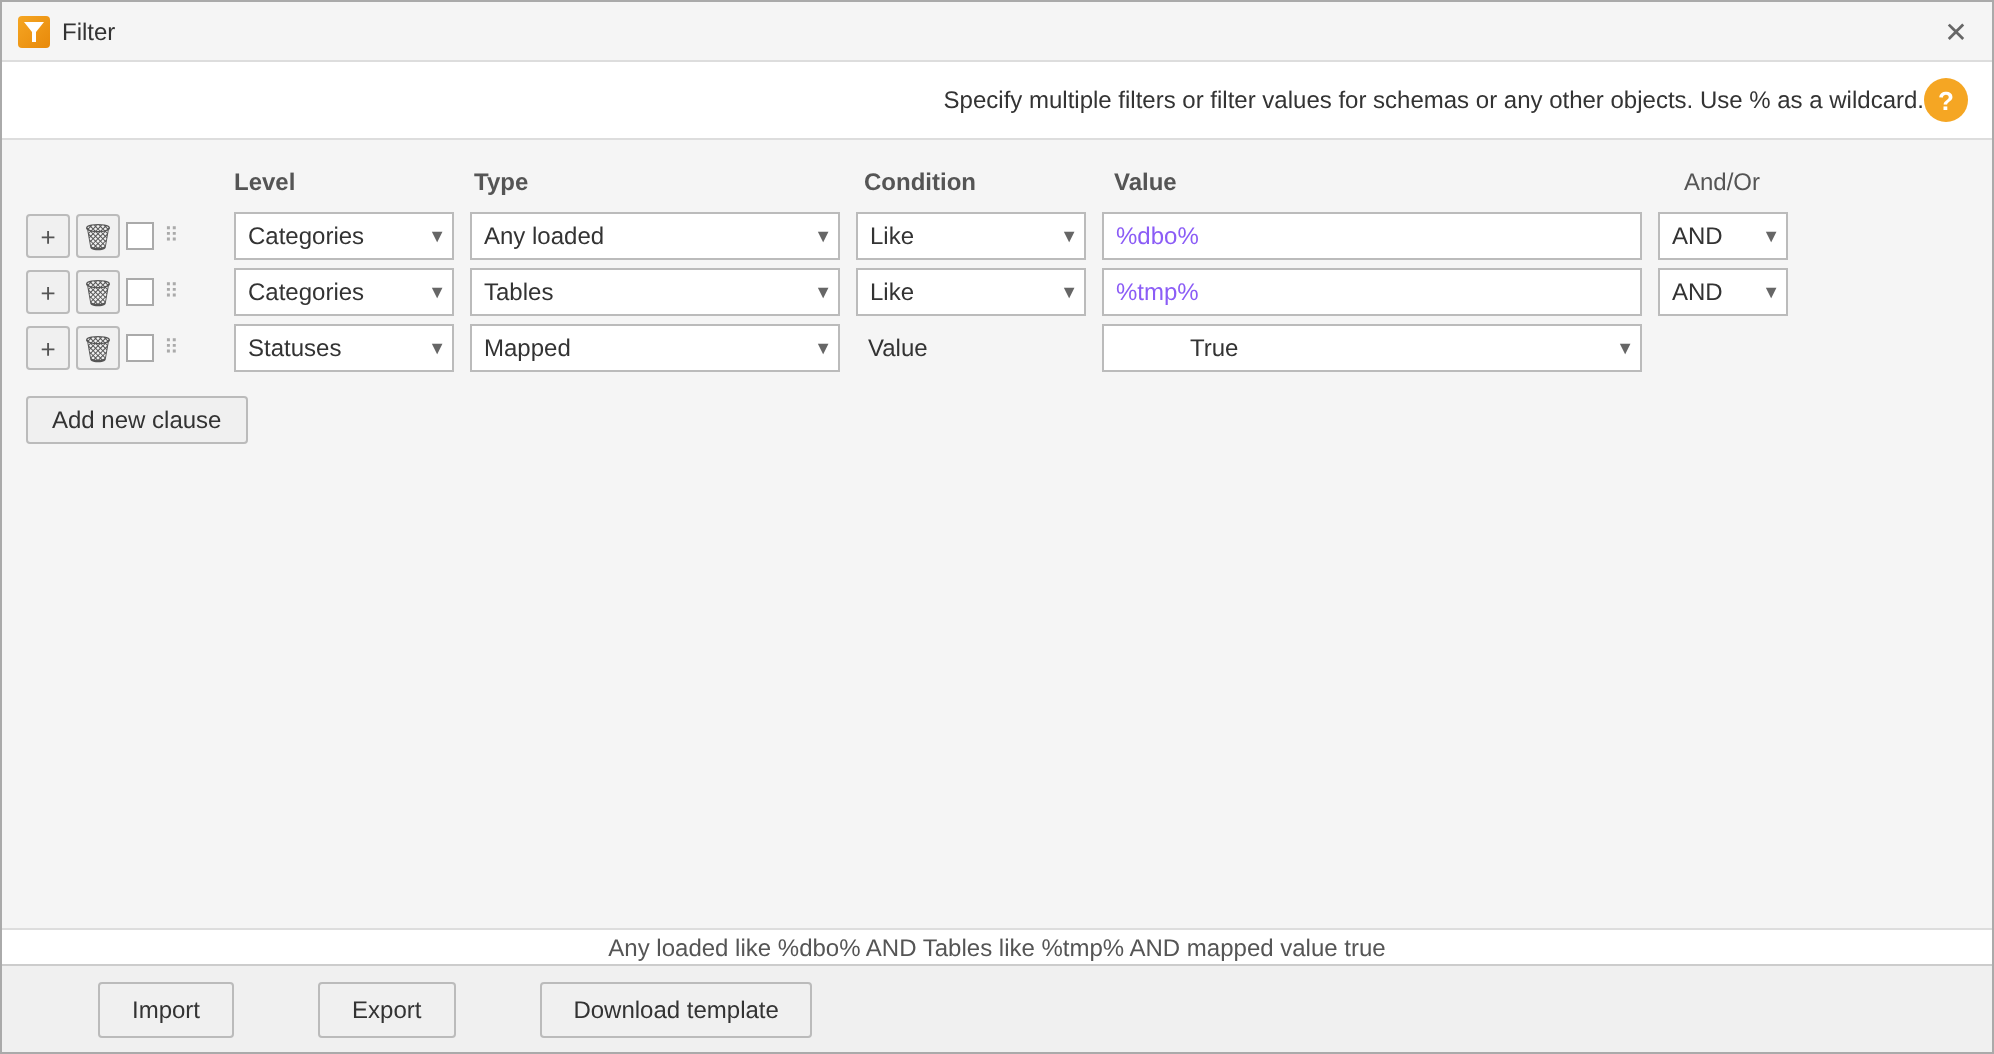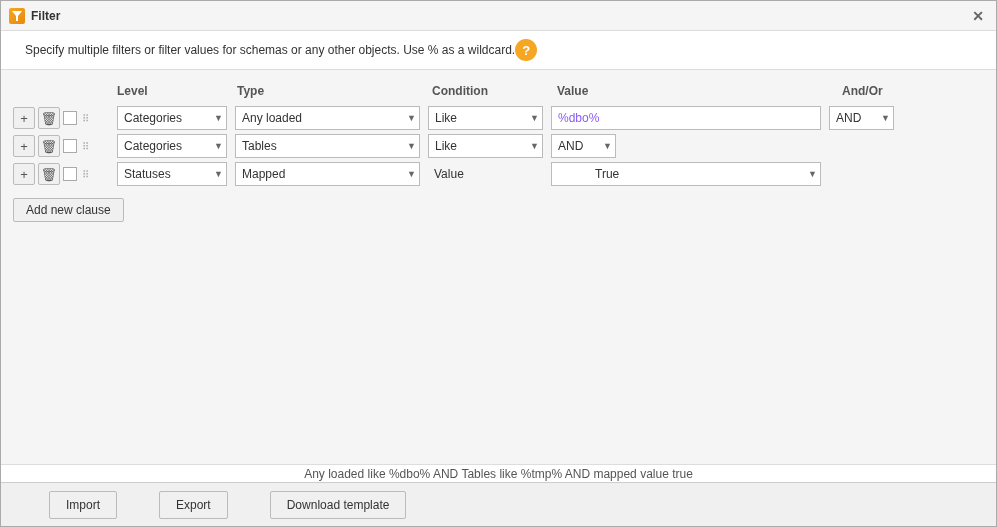--- a/index.html
+++ b/index.html
@@ -1,33 +1,33 @@
 <!DOCTYPE html>
 <html><head>
   <meta charset="utf-8">
   <style>
     * { box-sizing: border-box; margin: 0; padding: 0; font-family: 'Segoe UI', Arial, sans-serif; font-size: 12px; }
     body { background: #f0f0f0; width: 997px; height: 527px; overflow: hidden; }
     .window { width: 997px; height: 527px; background: #f5f5f5; border: 1px solid #aaa; display: flex; flex-direction: column; }
-    .titlebar { background: #f5f5f5; border-bottom: 1px solid #ddd; padding: 6px 8px; display: flex; align-items: center; justify-content: space-between; height: 30px; font-weight: bold; }
+    .titlebar { background: #f5f5f5; border-bottom: 1px solid #ddd; padding: 6px 8px; display: flex; align-items: center; justify-content: space-between; height: 30px; }
     .titlebar-left { display: flex; align-items: center; gap: 6px; }
     .titlebar-icon { width: 16px; height: 16px; background: linear-gradient(135deg, #f5a623, #e8890a); border-radius: 2px; display: flex; align-items: center; justify-content: center; }
     .titlebar-title { font-size: 12px; color: #333; }
     .close-btn { width: 20px; height: 20px; cursor: pointer; display: flex; align-items: center; justify-content: center; color: #666; font-size: 14px; }
-    .info-bar { background: #fff; border-bottom: 1px solid #ddd; padding: 8px 24px; display: flex; align-items: center; justify-content: flex-start; }
+    .info-bar { background: #fff; border-bottom: 1px solid #ddd; padding: 8px 12px; display: flex; align-items: center; justify-content: flex-end; }
     .info-text { font-size: 12px; color: #333; }
     .help-icon { width: 22px; height: 22px; background: #f5a623; border-radius: 50%; display: flex; align-items: center; justify-content: center; color: white; font-weight: bold; font-size: 13px; cursor: pointer; }
     .main-content { flex: 1; padding: 10px 12px; overflow-y: auto; background: #f5f5f5; }
     .column-headers { display: flex; align-items: center; padding: 4px 0; margin-bottom: 4px; gap: 0; }
     .col-actions { width: 100px; }
     .col-level { width: 120px; padding-left: 4px; color: #555; font-weight: 600; }
     .col-type { width: 195px; padding-left: 4px; color: #555; font-weight: 700; }
     .col-condition { width: 125px; padding-left: 4px; color: #555; font-weight: 600; }
     .col-value { width: 285px; padding-left: 4px; color: #555; font-weight: 600; }
-    .col-andor { flex: 1; padding-left: 4px; color: #555; font-weight: 700; }
+    .col-andor { flex: 1; padding-left: 4px; color: #555; font-weight: 400; }
     .filter-row { display: flex; align-items: center; margin-bottom: 4px; gap: 4px; }
     .row-actions { display: flex; align-items: center; gap: 3px; width: 100px; }
     .btn-icon { width: 22px; height: 22px; border: 1px solid #bbb; background: #f0f0f0; cursor: pointer; display: flex; align-items: center; justify-content: center; font-size: 13px; color: #555; border-radius: 2px; }
     .checkbox { width: 14px; height: 14px; border: 1px solid #aaa; background: white; cursor: pointer; }
     .select-wrapper { position: relative; display: inline-flex; }
     .select-field { appearance: none; -webkit-appearance: none; border: 1px solid #bbb; background: white; padding: 3px 20px 3px 6px; height: 24px; cursor: pointer; color: #333; font-size: 12px; }
     .select-arrow { position: absolute; right: 4px; top: 50%; transform: translateY(-50%); pointer-events: none; font-size: 9px; color: #666; }
     .level-select { width: 110px; }
     .type-select { width: 185px; }
     .condition-select { width: 115px; }
@@ -144,20 +144,21 @@
         <span class="select-arrow">▼</span>
       </div>
       <div class="select-wrapper" style="margin-left:4px;">
         <select class="select-field condition-select">
           <option>Like</option>
           <option>Not Like</option>
           <option>Equals</option>
         </select>
         <span class="select-arrow">▼</span>
       </div>
+      <input class="value-input" style="margin-left: 4px;" type="text" value="%tmp%">
       <div class="select-wrapper" style="margin-left:4px;">
         <select class="select-field andor-select">
           <option>AND</option>
           <option>OR</option>
         </select>
         <span class="select-arrow">▼</span>
       </div>
     </div>
 
     

